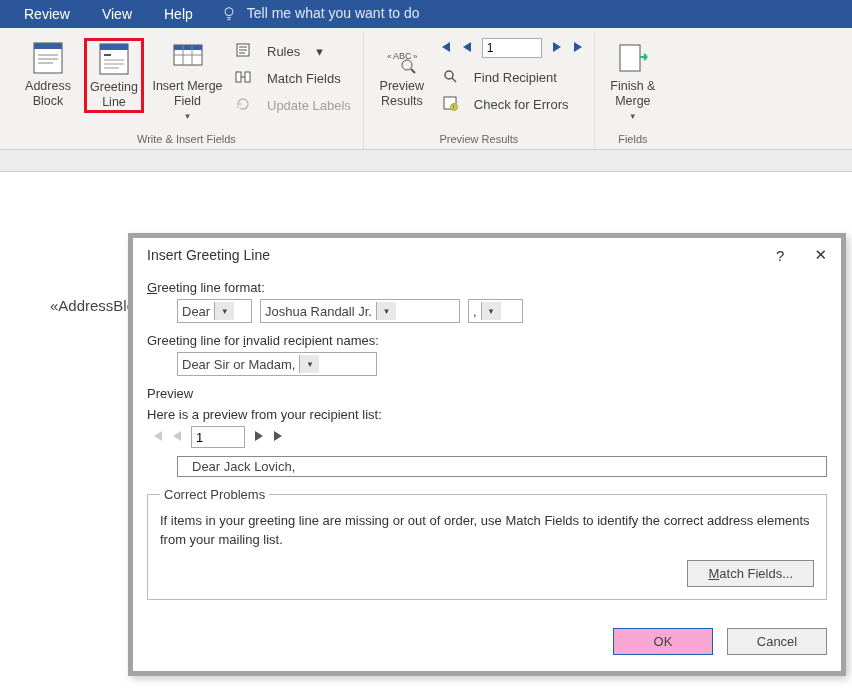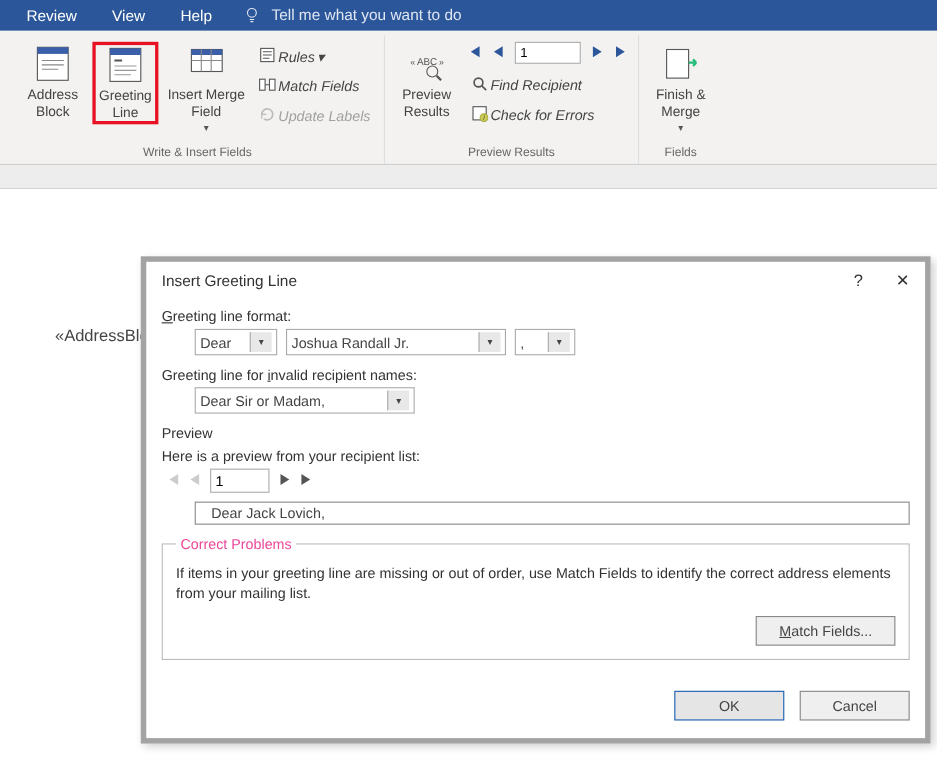--- a/index.html
+++ b/index.html
@@ -75,21 +75,21 @@
     text-align: center;
     font-size: 12.5px;
     line-height: 15px;
     cursor: pointer;
   }
   .bigbtn .ico { width: 36px; height: 36px; display:flex; align-items:center; justify-content:center; margin-bottom:3px;}
   .bigbtn.highlight { border: 3px solid var(--highlight-red); padding: 0; }
   .bigbtn .caret { font-size: 9px; color:#555; }
 
   .smallbtns { display:flex; flex-direction:column; gap:4px; padding-top:2px; }
-  .smallbtn { display:flex; align-items:center; gap:2px; font-size:13px; cursor:pointer; padding:2px 4px;font-style:italic; }
+  .smallbtn { display:flex; align-items:center; gap:16px; font-size:13px; cursor:pointer; padding:2px 4px; }
   .smallbtn svg { width:16px; height:16px; }
   .smallbtn.disabled { color: var(--text-disabled); cursor:default; }
 
   .prev-nav { display:flex; align-items:center; gap:8px; margin-bottom:6px; }
   .prev-nav svg { width:14px; height:14px; fill: var(--blue); }
   .prev-nav input { width:60px; height:20px; border:1px solid #aaa; font-size:12px; padding:0 4px; }
   .prev-stack { display:flex; flex-direction:column; }
 
   
   .page-area {
@@ -134,21 +134,21 @@
   .dlg-title-right span { cursor:pointer; }
   .dlg-body { padding: 4px 14px 14px 14px; }
   .field-row { display:flex; gap:8px; margin: 4px 0 10px 30px; }
   select, .combo {
     border: 1px solid #aaa;
     background: #fff;
     font-size: 13px;
     height: 24px;
     padding: 2px 4px;
   }
-  .combo { display:inline-flex; align-items:center; position:relative;justify-content:space-between; }
+  .combo { display:inline-flex; align-items:center; position:relative; }
   .combo .cbtn {
     width:20px; height:100%;
     background:#e8e8e8;
     border-left:1px solid #aaa;
     display:flex; align-items:center; justify-content:center;
     font-size:9px; color:#444;
     margin-left:4px;
   }
   .lbl { font-size:13px; color:#333; margin-top:4px; }
   .preview-box {
@@ -159,32 +159,32 @@
   }
   .small-nav { display:flex; align-items:center; gap:8px; margin: 4px 0 6px 4px; }
   .small-nav svg { width:12px; height:12px; fill:#555; }
   .small-nav svg.disabled { fill:#ccc; }
   .small-nav input { width:54px; height:22px; border:1px solid #aaa; padding:0 4px; font-size:13px; }
   fieldset.cp {
     border:1px solid #bbb;
     padding: 10px 12px 12px 12px;
     margin: 6px 0 0 0;
   }
-  fieldset.cp legend { padding:0 4px; font-size:13px; color:#ec4899; }
+  fieldset.cp legend { padding:0 4px; font-size:13px; color:#404040; }
   .cp-inner { display:flex; flex-direction:column; gap:10px; }
   .cp-text { font-size:13px; color:#333; line-height:1.45; }
   .btn {
     border:1px solid #888;
     background:#efefef;
     padding: 5px 20px;
     font-size:13px;
     cursor:pointer;
     display:inline-flex; align-items:center; justify-content:center;
   }
-  .btn.primary { border:1.5px solid #1a5fb4; background:#e5e5e5; }
+  .btn.primary { border:1.5px solid #1a5fb4; background:#f9a8d4; }
   .dlg-footer { display:flex; justify-content:flex-end; gap:14px; padding: 14px 14px 16px 14px; }
   .mf-row { display:flex; justify-content:flex-end; }
   .u { text-decoration: underline; }
 </style>
 </head>
 <body>
 
 <div class="tabs">
   <div class="tab">Review</div>
   <div class="tab">View</div>

